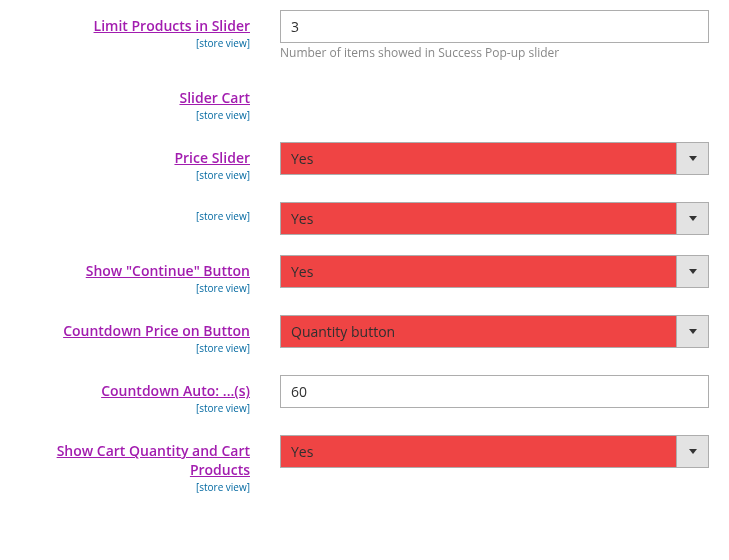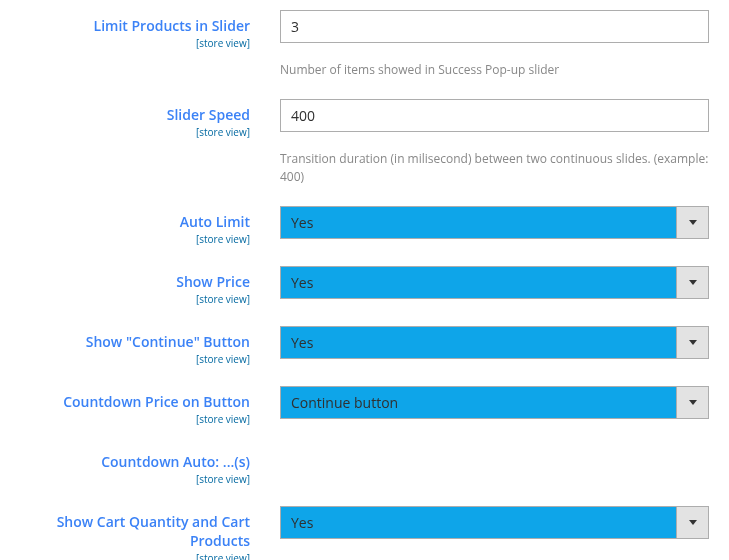--- a/index.html
+++ b/index.html
@@ -1,71 +1,66 @@
 <!DOCTYPE html>
 <html><head>
   <meta charset="utf-8">
   <style>
     * { box-sizing: border-box; margin: 0; padding: 0; }
     body { font-family: 'Open Sans', Arial, sans-serif; font-size: 14px; color: #333; background: #fff; padding: 10px 0; }
     .form-row { display: flex; align-items: flex-start; margin-bottom: 20px; padding: 0 20px; }
     .label-col { width: 260px; text-align: right; padding-right: 30px; padding-top: 6px; }
-    .label-text { font-size: 14px; font-weight: 600; color: #3b82f6; display: block; }
+    .label-text { font-size: 14px; font-weight: 600; color: #a21caf; display: block; text-decoration: underline; }
     .scope { font-size: 10px; color: #0369a1; display: block; margin-top: 1px; }
     .input-col { flex: 1; max-width: 430px; }
     .text-input { width: 100%; height: 33px; padding: 6px 10px; border: 1px solid #adadad; font-size: 14px; color: #303030; background: #fff; font-family: inherit; }
     .select-wrap { position: relative; display: flex; width: 100%; }
-    .select-display { flex: 1; height: 33px; padding: 6px 10px; border: 1px solid #adadad; border-right: none; font-size: 14px; color: #303030; background: #0ea5e9; display: flex; align-items: center; }
+    .select-display { flex: 1; height: 33px; padding: 6px 10px; border: 1px solid #adadad; border-right: none; font-size: 14px; color: #303030; background: #ef4444; display: flex; align-items: center; }
     .select-btn { width: 33px; height: 33px; border: 1px solid #adadad; background: #e3e3e3; display: flex; align-items: center; justify-content: center; cursor: pointer; }
     .caret { width: 0; height: 0; border-left: 4px solid transparent; border-right: 4px solid transparent; border-top: 5px solid #333; }
-    .help-text { font-size: 12px; color: #888; margin-top: 18px; line-height: 1.5; }
+    .help-text { font-size: 12px; color: #888; margin-top: 1px; line-height: 1.5; }
   </style>
 </head>
 <body>
 
 <div class="form-row">
   <div class="label-col">
     <span class="label-text">Limit Products in Slider</span>
     <span class="scope">[store view]</span>
   </div>
   <div class="input-col">
     <input class="text-input" type="text" value="3" style="">
     <div class="help-text">Number of items showed in Success Pop-up slider</div>
   </div>
 </div>
 
 <div class="form-row">
   <div class="label-col">
-    <span class="label-text">Slider Speed</span>
+    <span class="label-text">Slider Cart</span>
     <span class="scope">[store view]</span>
-  </div>
-  <div class="input-col">
-    <input class="text-input" type="text" value="400" style="">
-    <div class="help-text">Transition duration (in milisecond) between two continuous slides. (example: 400)</div>
   </div>
 </div>
 
 <div class="form-row">
   <div class="label-col">
-    <span class="label-text">Auto Limit</span>
+    <span class="label-text">Price Slider</span>
     <span class="scope">[store view]</span>
   </div>
   <div class="input-col">
     <div class="select-wrap">
       <div class="select-display">Yes</div>
       <div class="select-btn">
           <span class="caret"></span>
         </div>
     </div>
   </div>
 </div>
 
 <div class="form-row">
   <div class="label-col">
-    <span class="label-text">Show Price</span>
     <span class="scope">[store view]</span>
   </div>
   <div class="input-col">
     <div class="select-wrap">
       <div class="select-display">Yes</div>
       <div class="select-btn">
           <span class="caret"></span>
         </div>
     </div>
   </div>
@@ -86,32 +81,35 @@
   </div>
 </div>
 
 <div class="form-row">
   <div class="label-col">
     <span class="label-text">Countdown Price on Button</span>
     <span class="scope">[store view]</span>
   </div>
   <div class="input-col">
     <div class="select-wrap">
-      <div class="select-display">Continue button</div>
+      <div class="select-display">Quantity button</div>
       <div class="select-btn">
           <span class="caret"></span>
         </div>
     </div>
   </div>
 </div>
 
 <div class="form-row">
   <div class="label-col">
     <span class="label-text">Countdown Auto: ...(s)</span>
     <span class="scope">[store view]</span>
+  </div>
+  <div class="input-col">
+    <input class="text-input" type="text" value="60" style="">
   </div>
 </div>
 
 <div class="form-row">
   <div class="label-col">
     <span class="label-text">Show Cart Quantity and Cart Products</span>
     <span class="scope">[store view]</span>
   </div>
   <div class="input-col">
     <div class="select-wrap">

